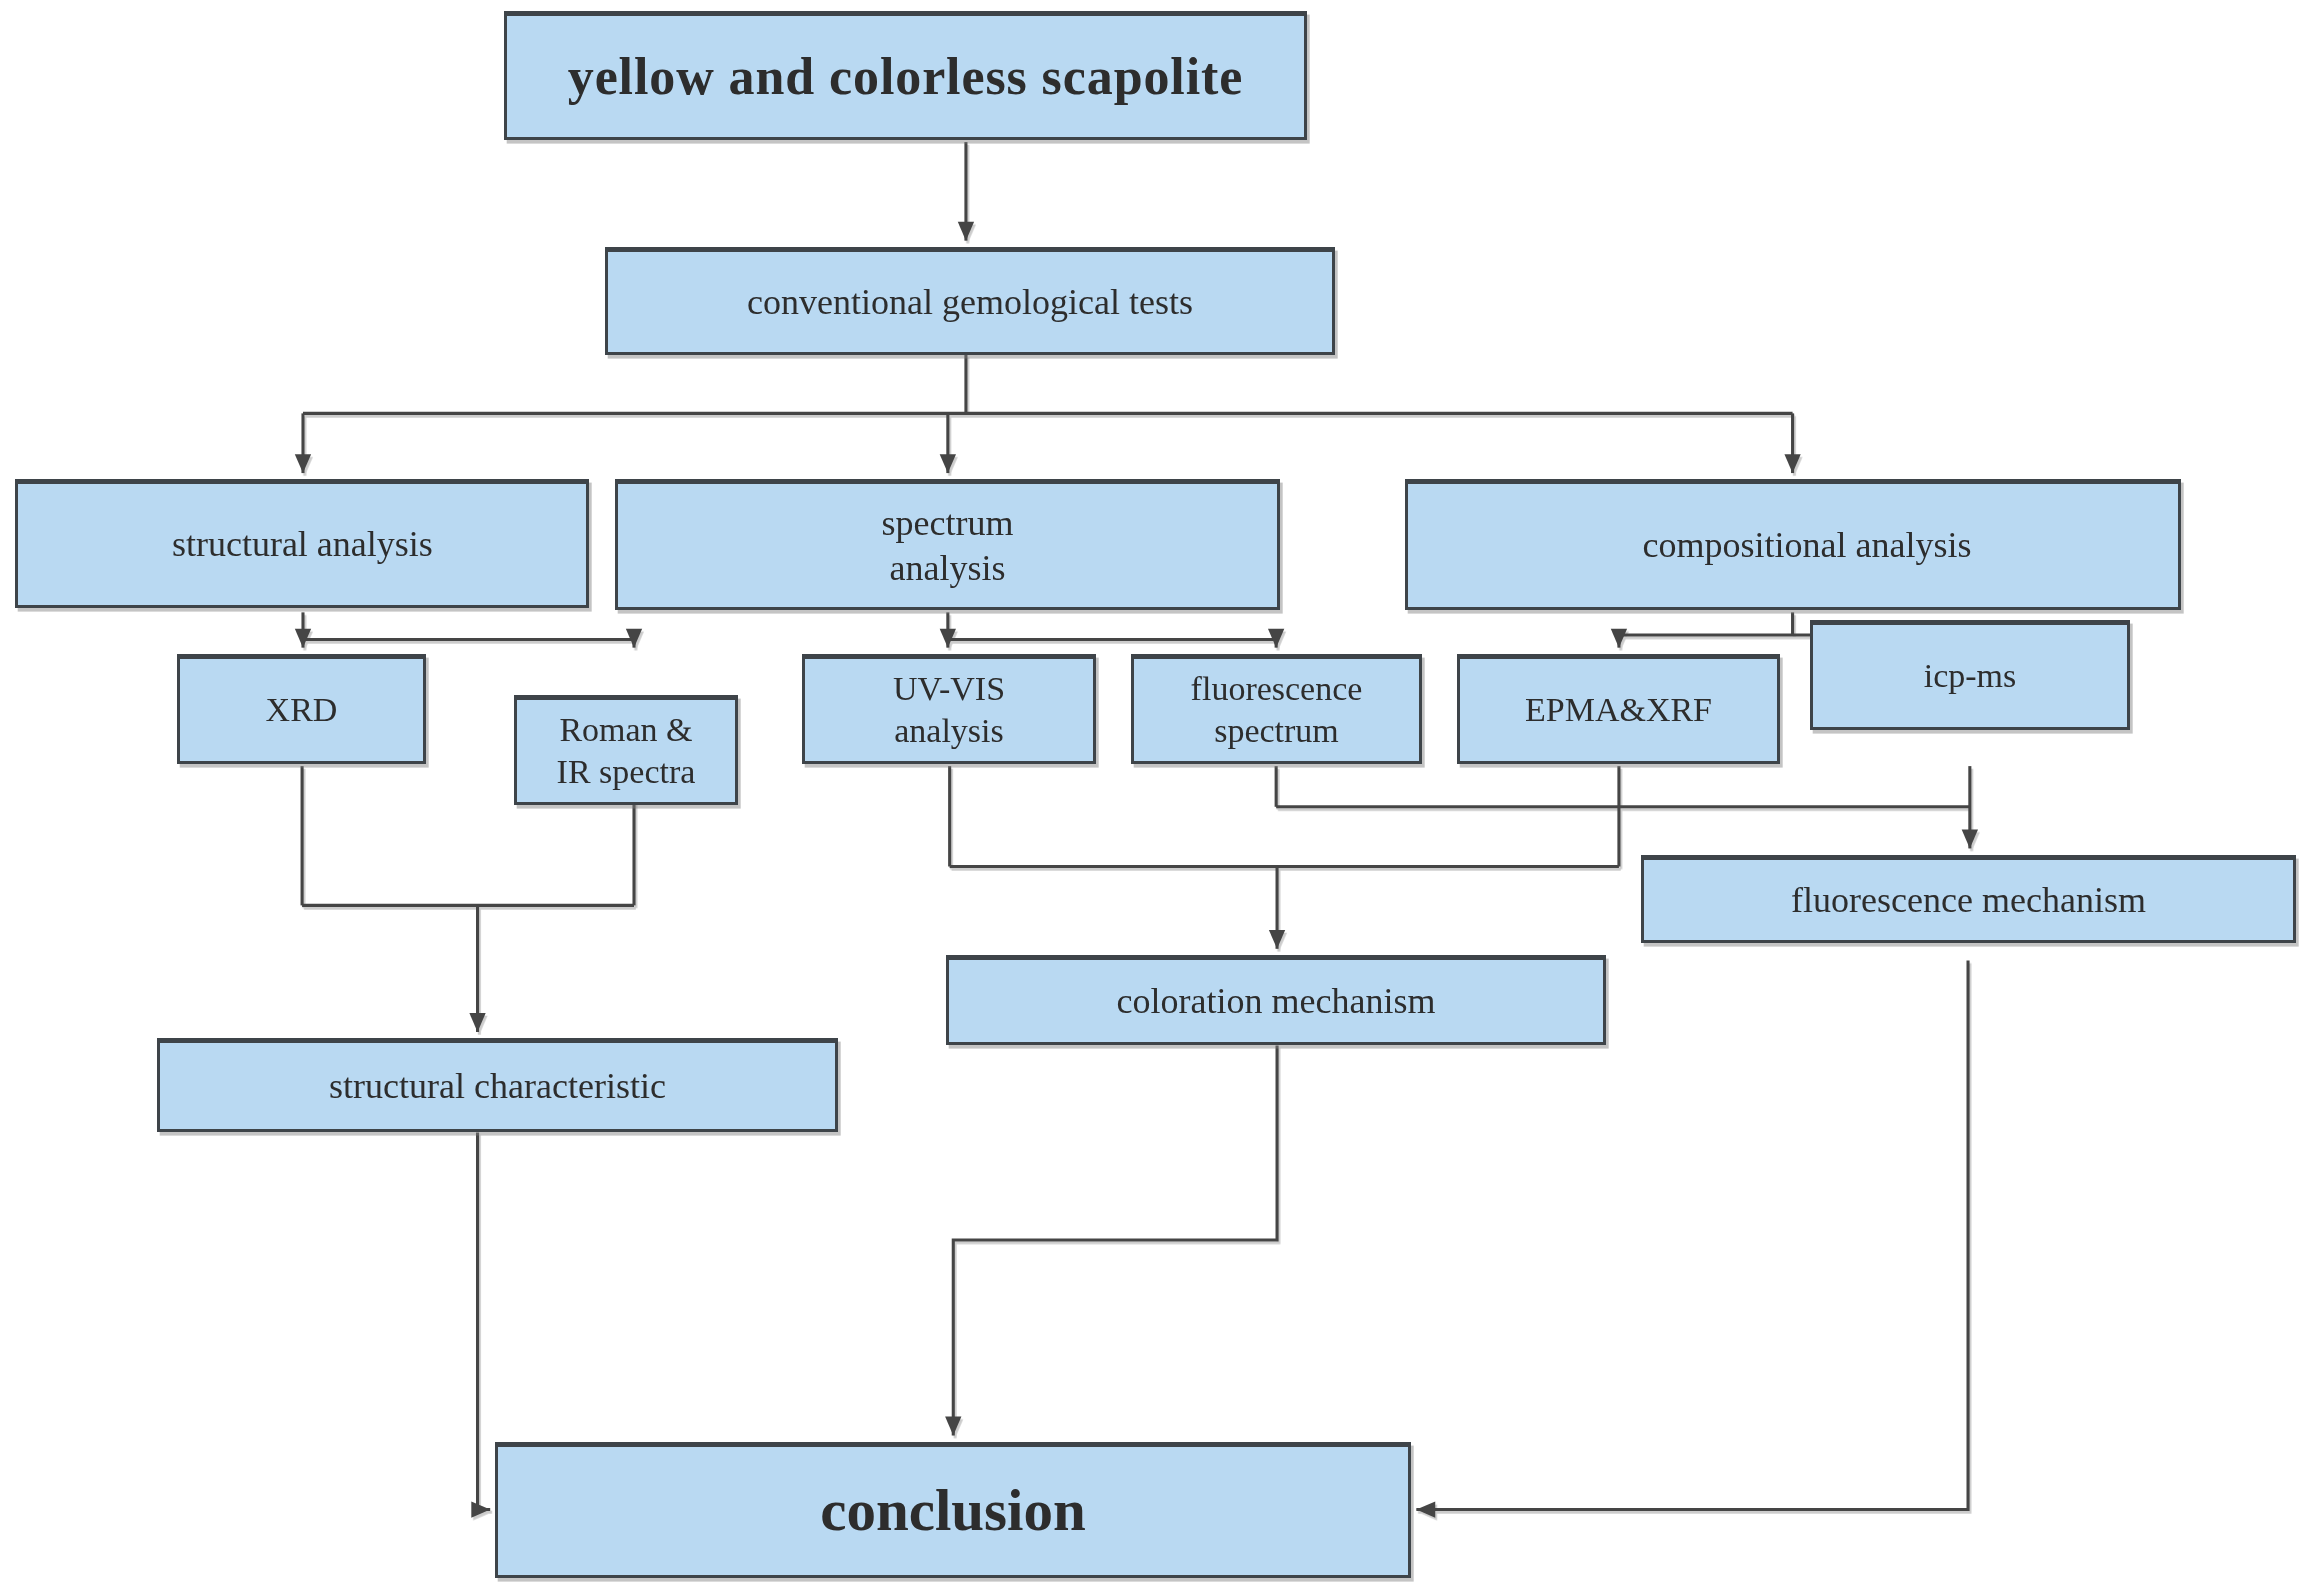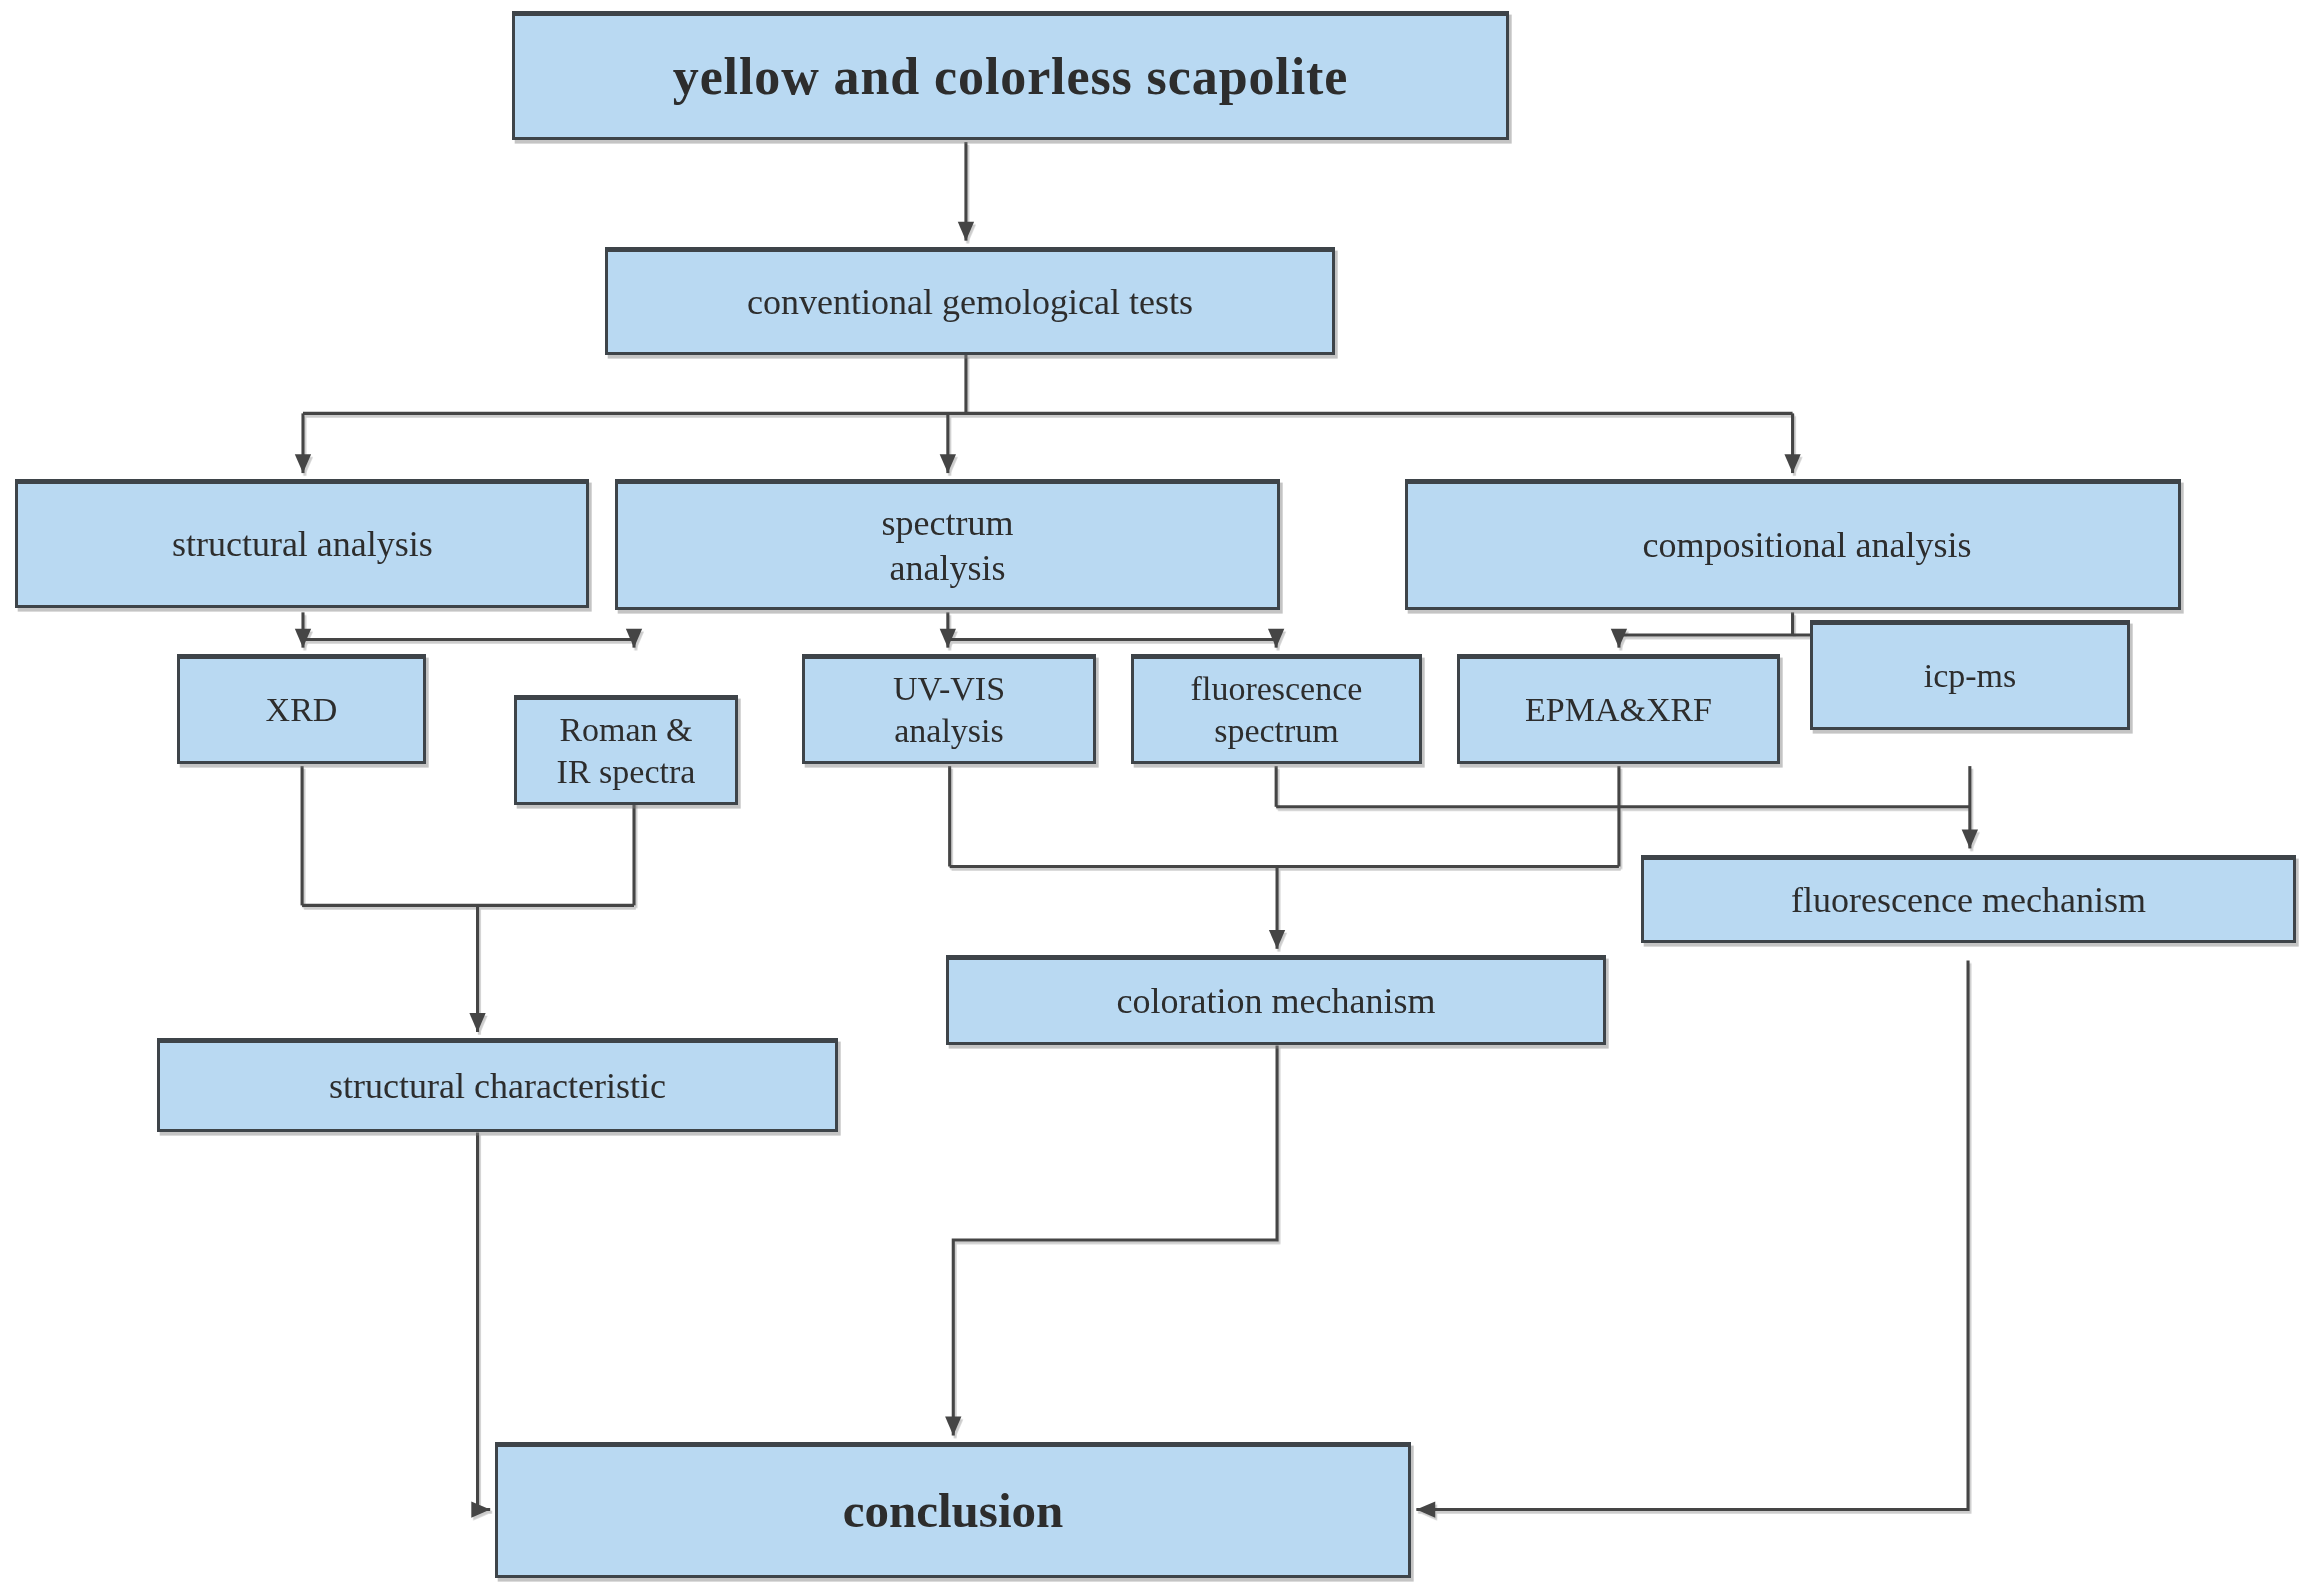--- a/index.html
+++ b/index.html
@@ -49,21 +49,21 @@
     font-size: 36px;
     line-height: 1.25;
   }
   .node.small { font-size: 34px; }
   .node.title-node {
     font-size: 52px;
     font-weight: bold;
     letter-spacing: 0.9px;
   }
   .node.conclusion-node {
-    font-size: 49px;
+    font-size: 59px;
     font-weight: bold;
   }
 </style>
 </head>
 <body>
 
 <div id="canvas">
 
   <svg id="wire-layer" viewBox="0 0 2553 1759" xmlns="http://www.w3.org/2000/svg">
     <defs>
@@ -109,21 +109,21 @@
       <path d="M2178,847 L2178,938" marker-end="url(#ah)"></path>
 
       <path d="M1412,1156 L1412,1371 L1054,1371 L1054,1587" marker-end="url(#ah)"></path>
 
       <path d="M528,1252 L528,1669 L542,1669" marker-end="url(#ah)"></path>
 
       <path d="M2176,1062 L2176,1669 L1566,1669" marker-end="url(#ah)"></path>
     </g>
   </svg>
 
-  <div class="node title-node" style="left:504px; top:11px; width:997px; height:129px;margin-left:8px;">yellow and colorless scapolite</div>
+  <div class="node title-node" style="left:504px; top:11px; width:803px; height:129px;">yellow and colorless scapolite</div>
 
   <div class="node" style="left:605px; top:247px; width:730px; height:108px;">conventional gemological tests</div>
 
   <div class="node" style="left:15.4px; top:479px; width:574px; height:129px;">structural analysis</div>
 
   <div class="node" style="left:615px; top:479px; width:665px; height:131px;">spectrum
 analysis</div>
 
   <div class="node" style="left:1405px; top:479px; width:776px; height:131px;padding-left:28px;">compositional analysis</div>
 

